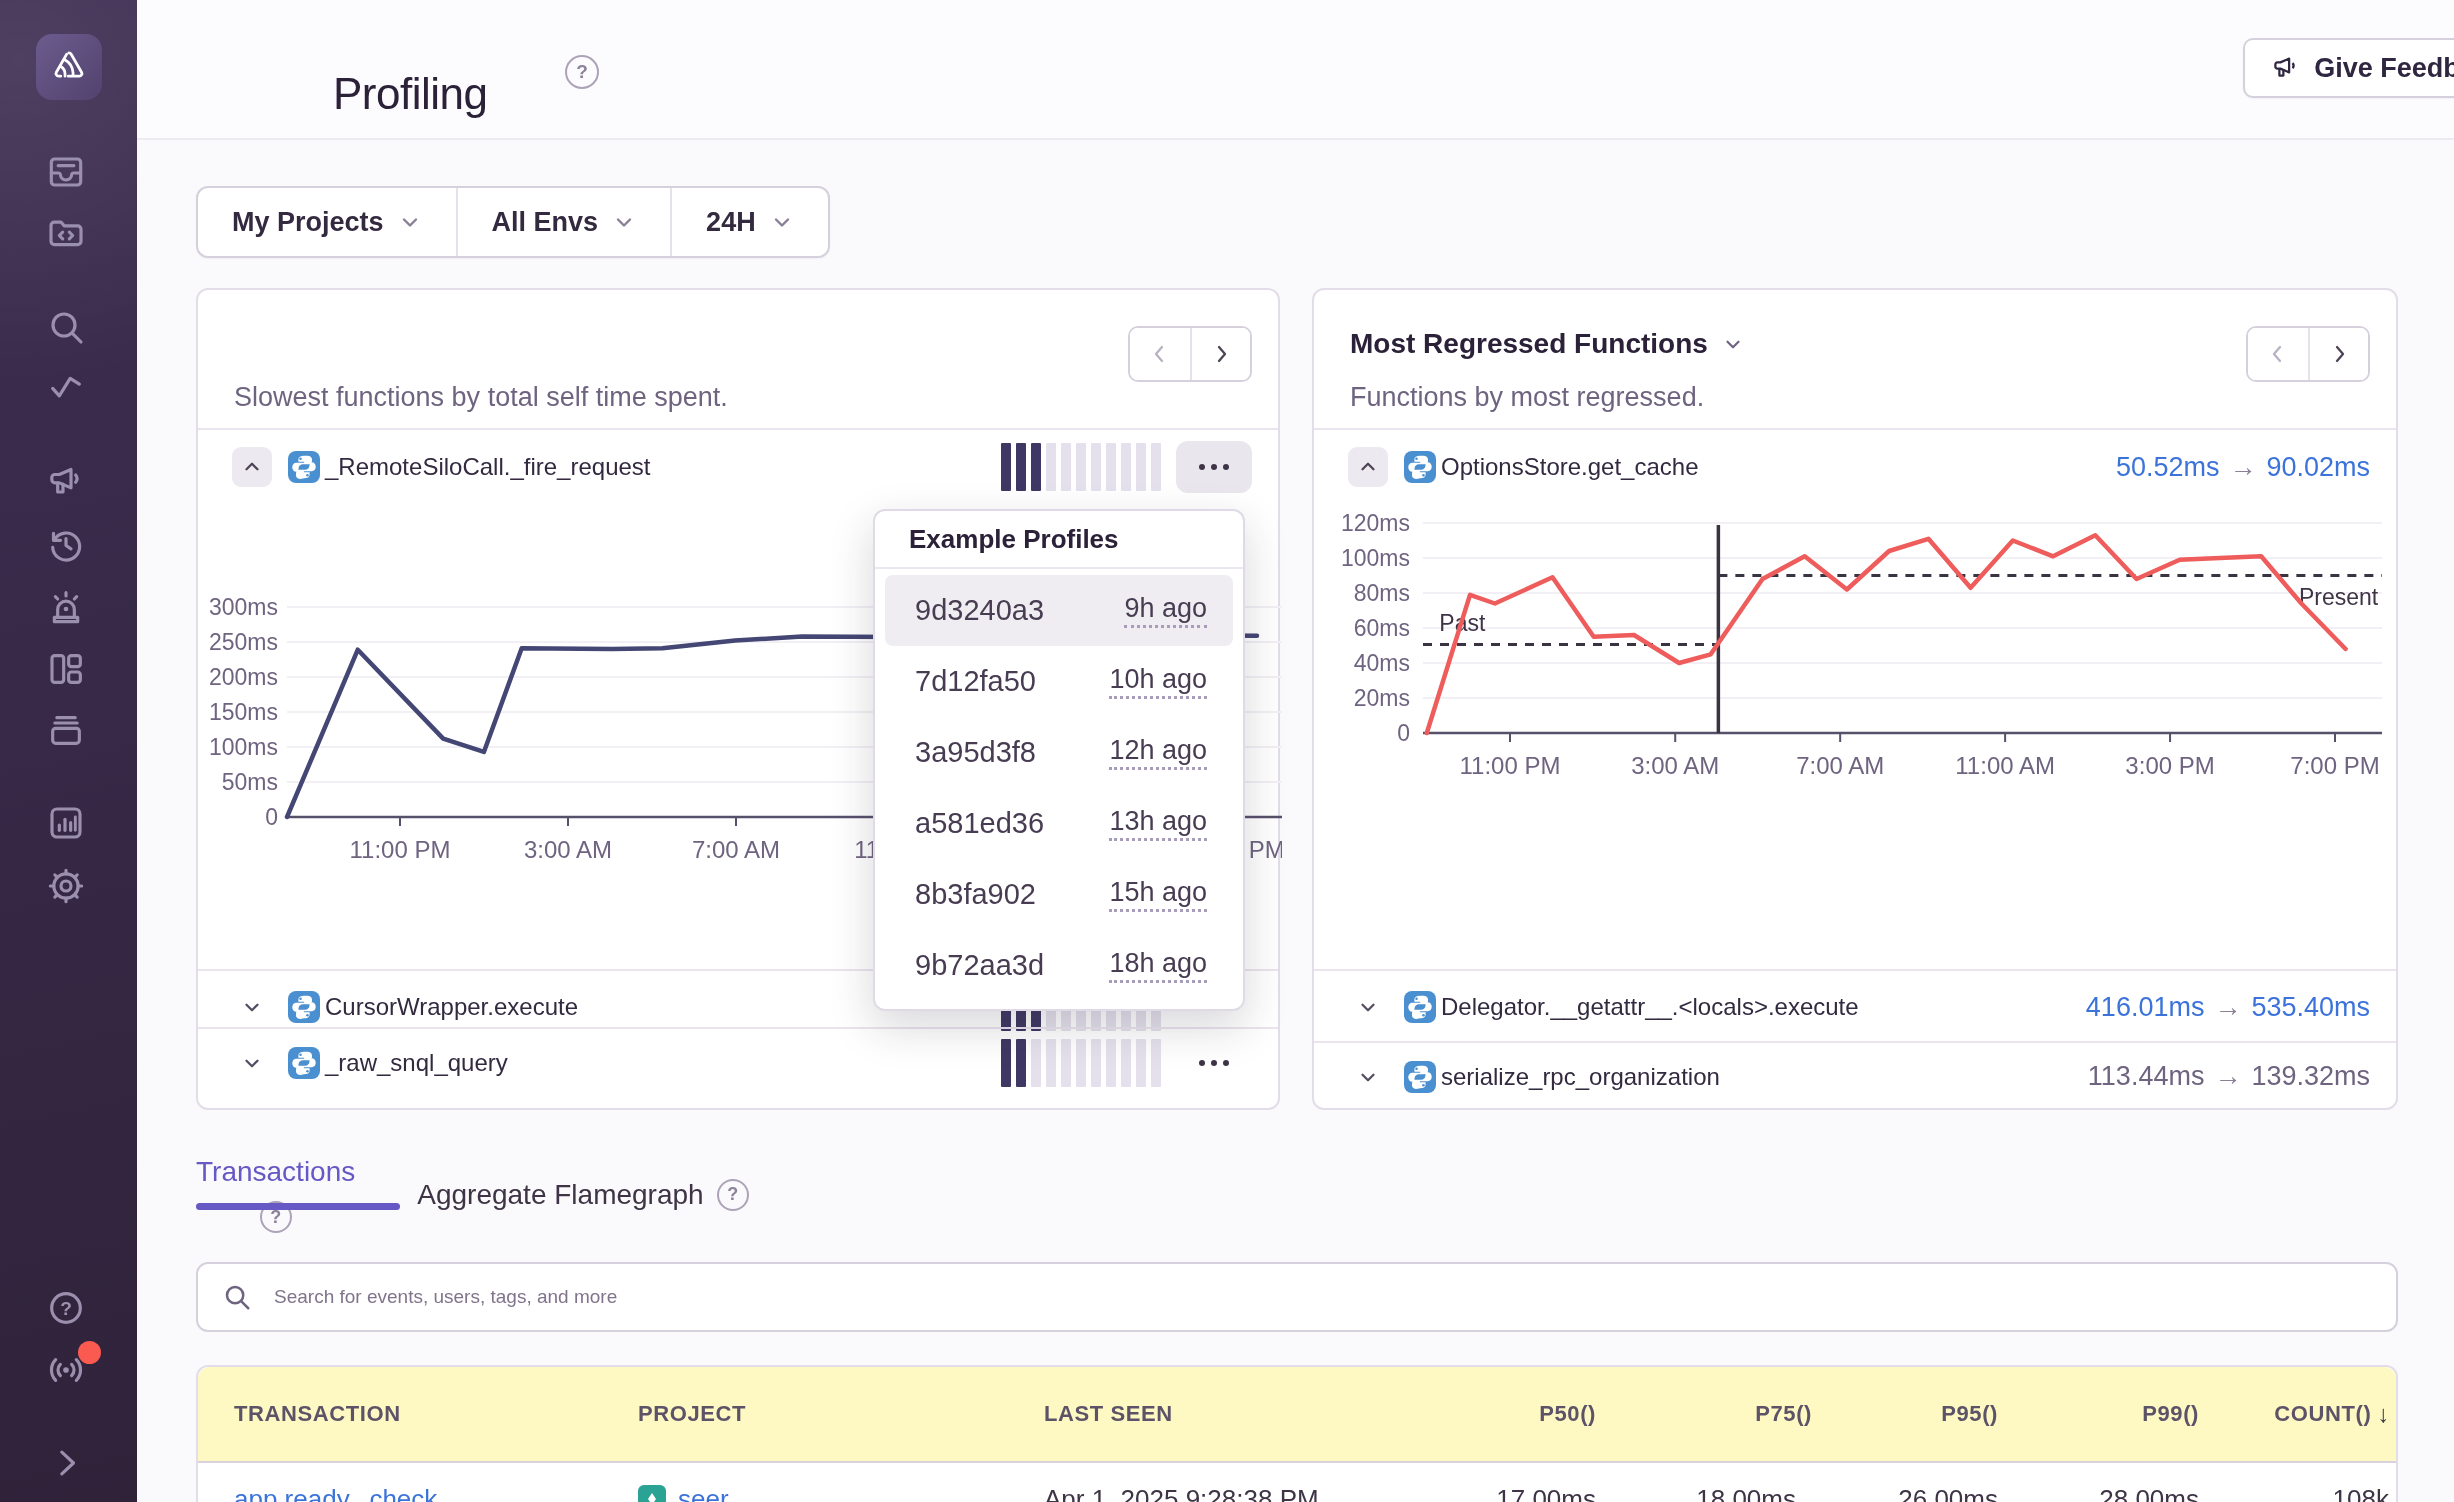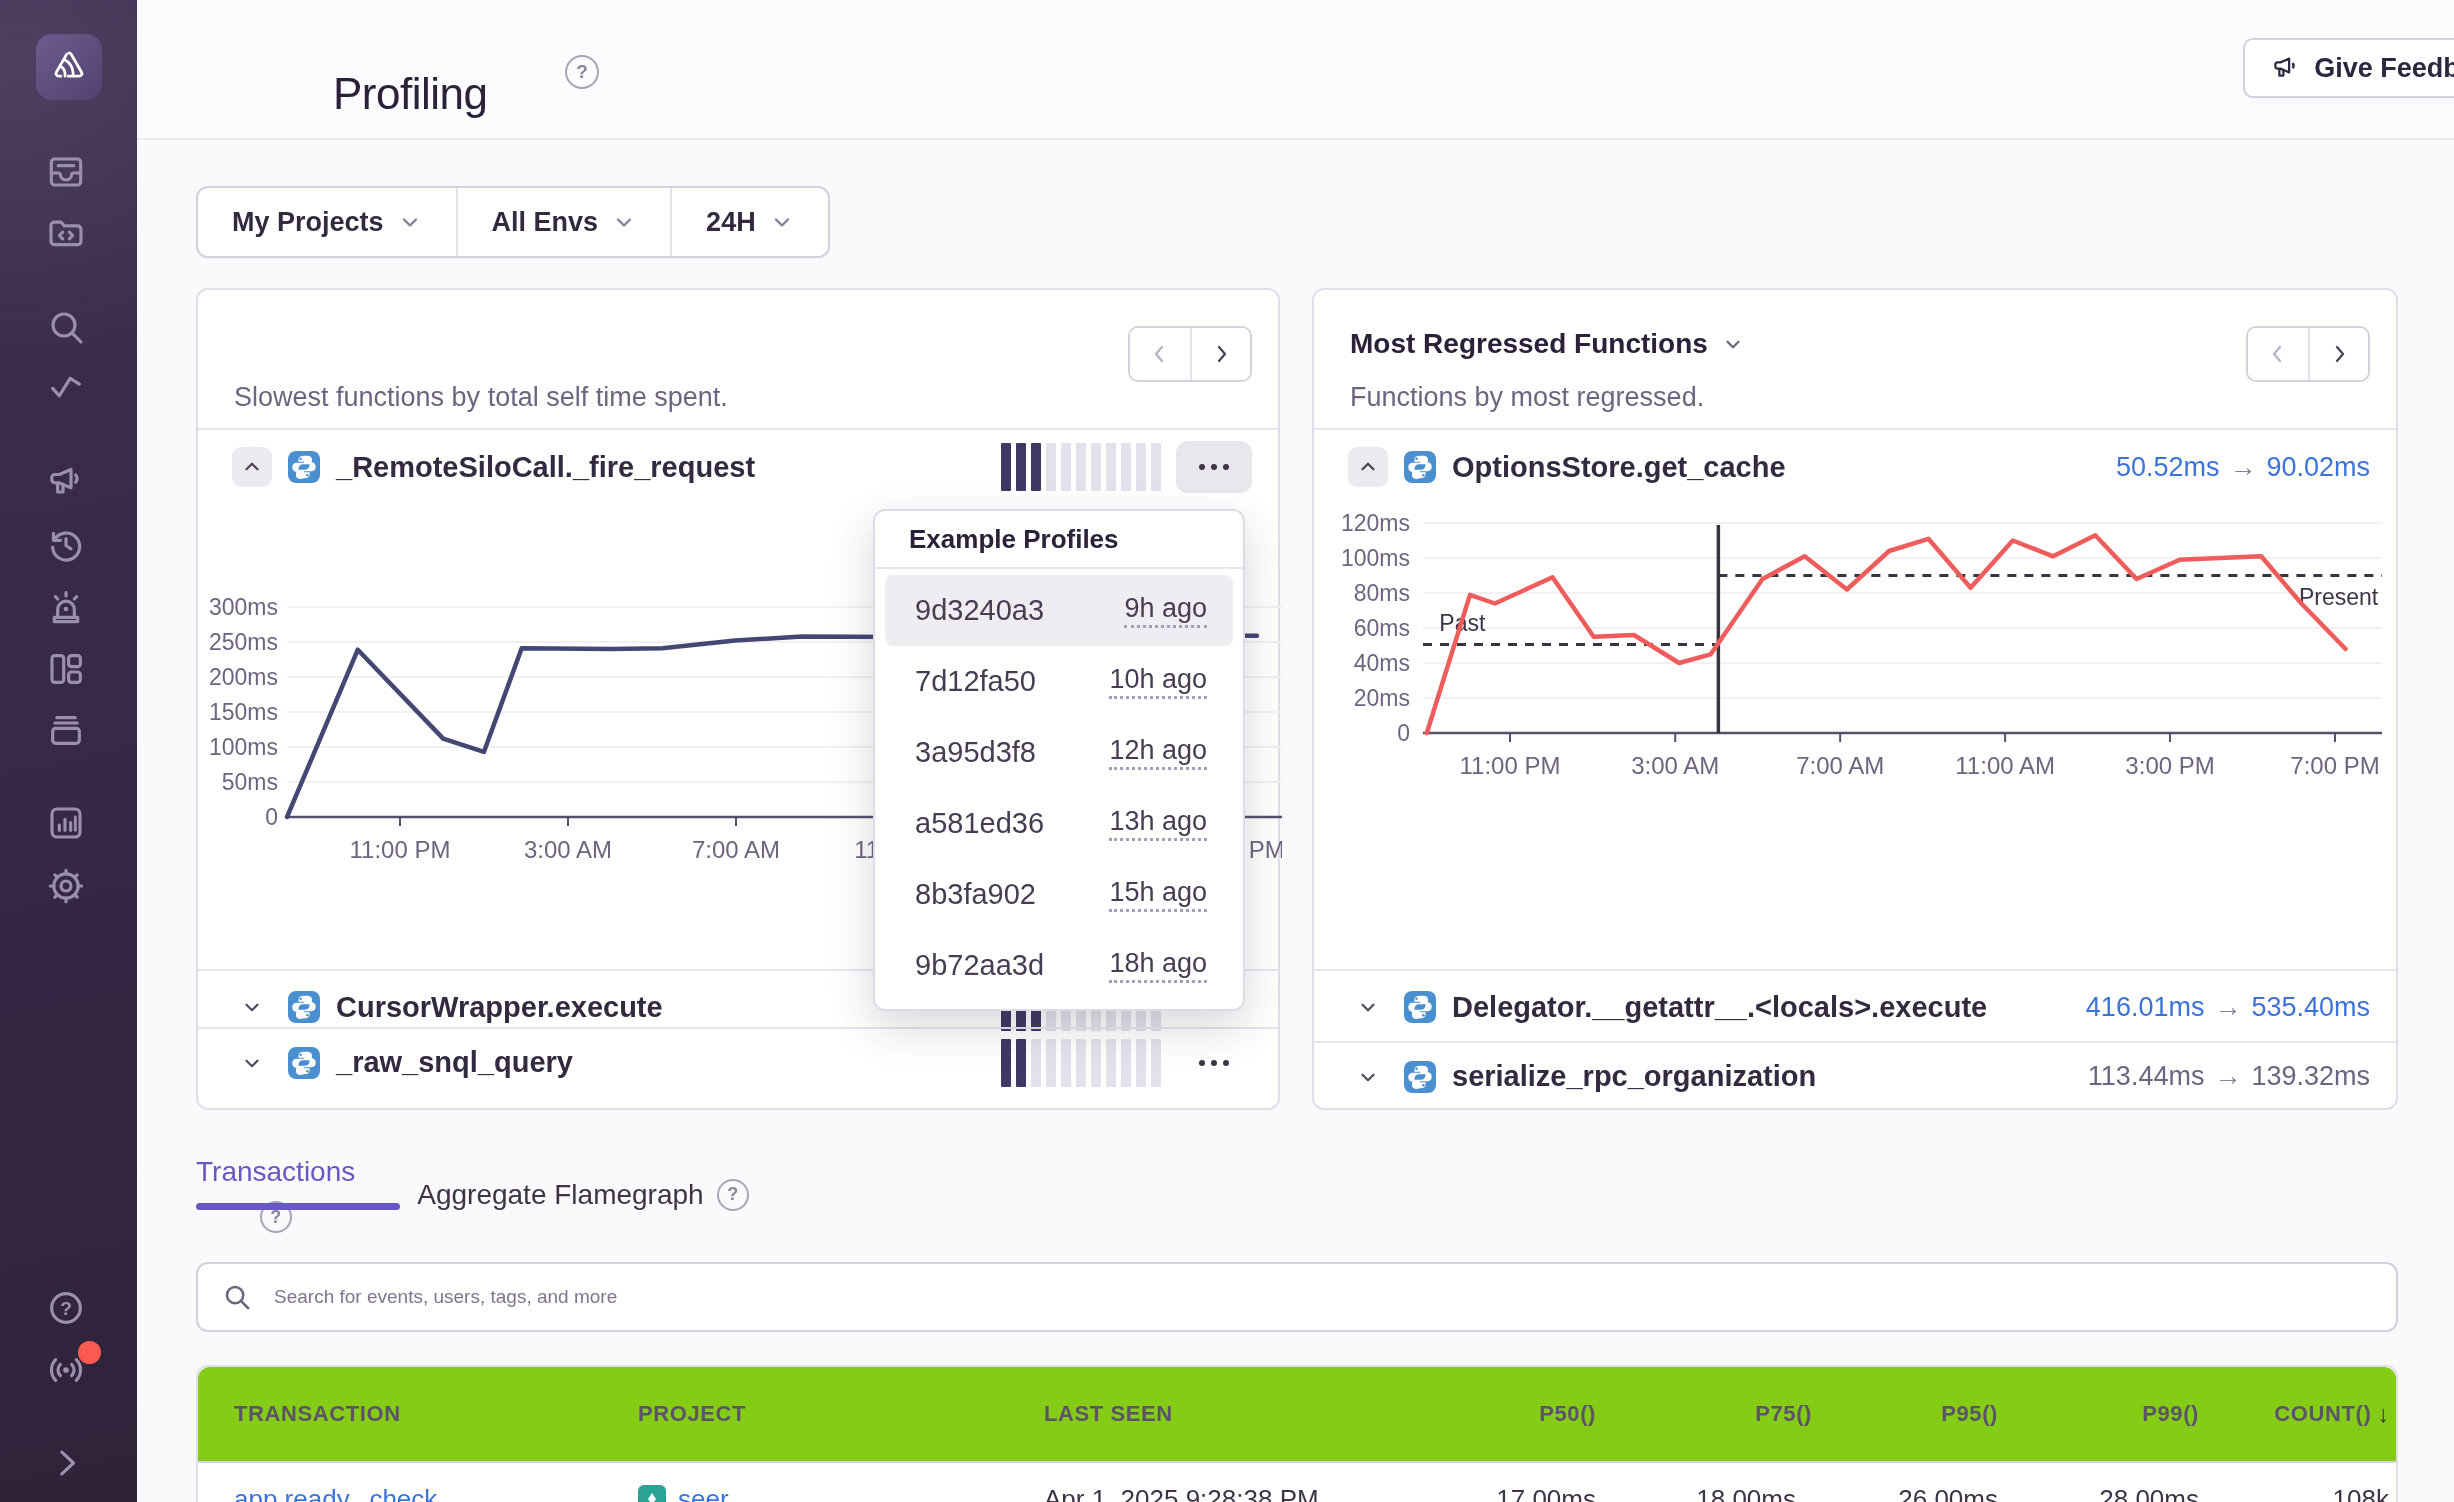--- a/index.html
+++ b/index.html
@@ -46,21 +46,21 @@
   .pager{position:absolute;right:26px;top:36px;display:flex;border:2px solid #d6d0dd;border-radius:10px;overflow:hidden;background:#fff;}
   .pager button{width:60px;height:52px;border:none;background:#fff;display:flex;align-items:center;justify-content:center;cursor:pointer;padding:0;}
   .pager button + button{border-left:2px solid #e6e1ea;}
 
   .frow{position:absolute;left:0;right:0;display:flex;align-items:center;}
   .frow .exp-btn{width:40px;height:40px;margin-left:34px;background:#ece9f0;border:none;border-radius:9px;
     display:flex;align-items:center;justify-content:center;}
   .frow .exp-plain{width:40px;height:40px;margin-left:34px;background:transparent;border:none;
     display:flex;align-items:center;justify-content:center;}
   .py-ico{width:32px;height:32px;margin-left:16px;flex:0 0 auto;}
-  .fname{margin-left:16px;font-size:29px;color:#332a40;white-space:nowrap;font-weight:bold;}
+  .fname{margin-left:5px;font-size:24px;color:#332a40;white-space:nowrap;}
   .spark{position:absolute;right:117px;display:flex;gap:5px;align-items:center;height:48px;}
   .spark i{display:block;width:10px;height:48px;border-radius:1px;}
   .more{position:absolute;right:26px;width:76px;height:52px;border-radius:12px;display:flex;align-items:center;justify-content:center;gap:6px;border:none;background:transparent;}
   .more.open{background:#e9e6ed;}
   .more b{width:6px;height:6px;border-radius:50%;background:#3e3446;}
   .regval{position:absolute;right:26px;font-size:27px;white-space:nowrap;}
   .regval .arr{color:#8a7f96;padding:0 10px;}
   .regval.link span.num{color:#3b73da;}
   .regval.muted span.num{color:#6f6480;}
 
@@ -85,21 +85,21 @@
   
   .searchbar{position:absolute;left:196px;top:1262px;width:2202px;height:70px;box-sizing:border-box;}
   .searchbar input{width:100%;height:100%;box-sizing:border-box;border:2px solid #d6d0dd;border-radius:12px;background:#fff;
     padding:0 20px 0 76px;font-size:19px;color:#0c4a6e;font-family:inherit;outline:none;}
   .searchbar input::placeholder{color:#80748c;}
   .search-ico{position:absolute;left:26px;top:20px;width:30px;height:30px;color:#6f6480;}
 
   
   .table{position:absolute;left:196px;top:1365px;width:2202px;height:210px;background:#fff;border:2px solid #e3dde9;
     border-radius:12px 12px 0 0;box-sizing:border-box;}
-  .thead{position:relative;height:94px;background:#84cc16;border-bottom:2px solid #d9d2de;border-radius:12px 12px 0 0;}
+  .thead{position:relative;height:94px;background:#fef9c3;border-bottom:2px solid #d9d2de;border-radius:12px 12px 0 0;}
   .th{position:absolute;top:0;height:94px;display:flex;align-items:center;font-size:22px;font-weight:bold;color:#5d5368;letter-spacing:.6px;}
   .trow{position:relative;height:72px;}
   .td{position:absolute;top:0;height:72px;display:flex;align-items:center;font-size:26px;color:#3e3446;}
   .td.link{color:#3b73da;}
   .proj-ico{width:28px;height:28px;border-radius:6px;background:#2aa394;display:inline-flex;align-items:center;justify-content:center;margin-right:12px;}
 
   svg text{font-family:"Liberation Sans","DejaVu Sans",sans-serif;}
 </style>
 </head>
 <body>

